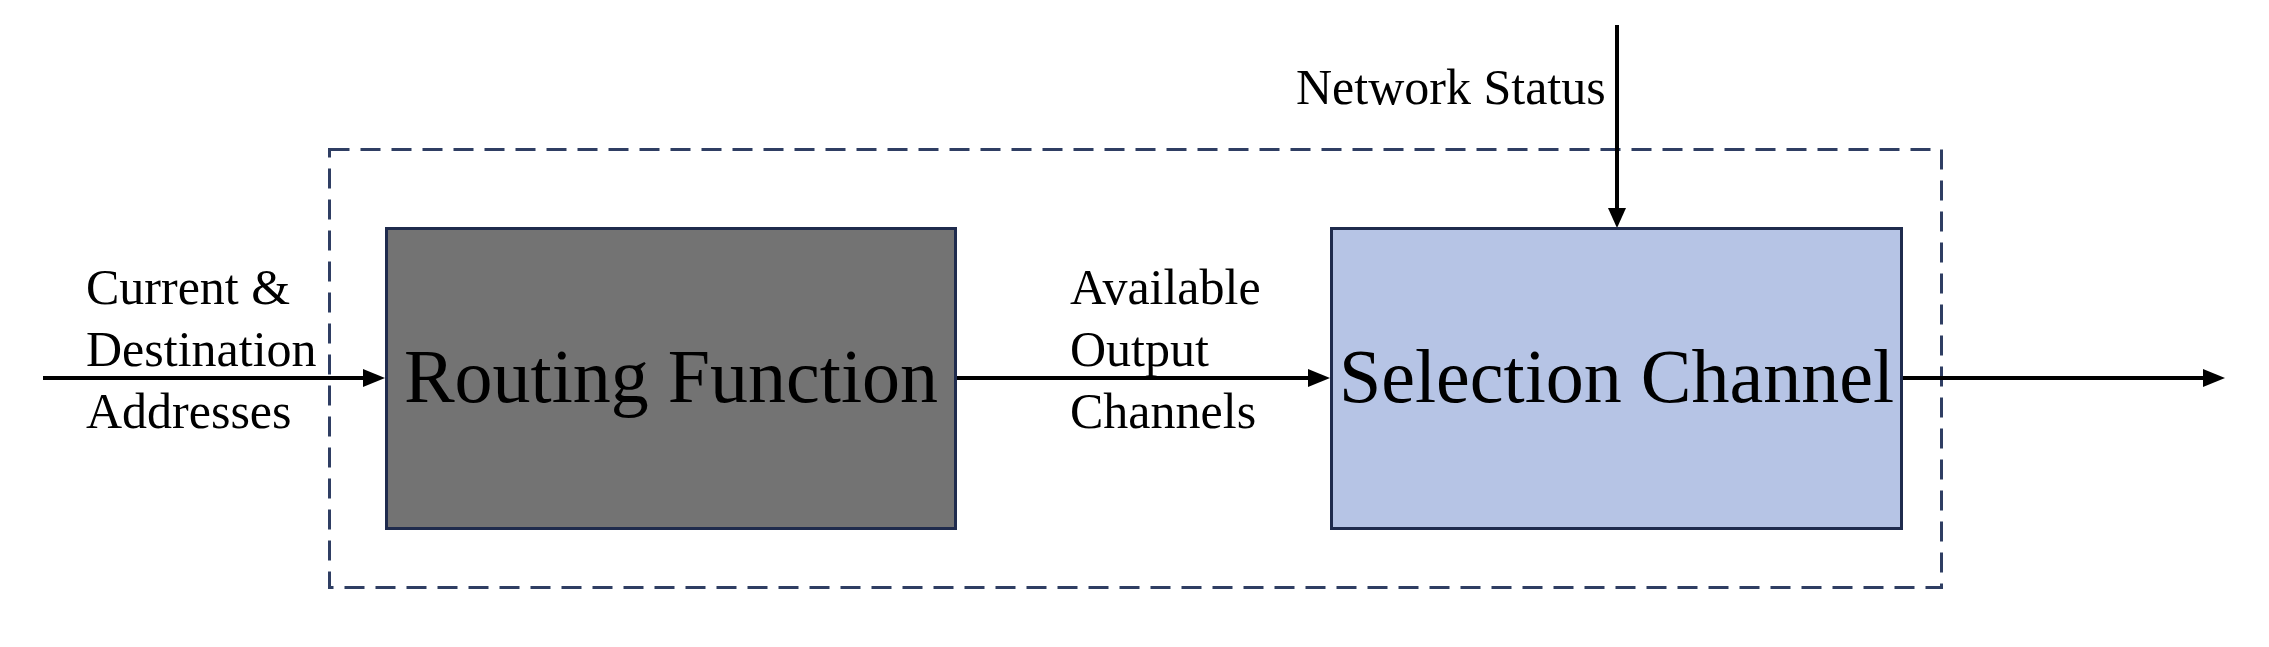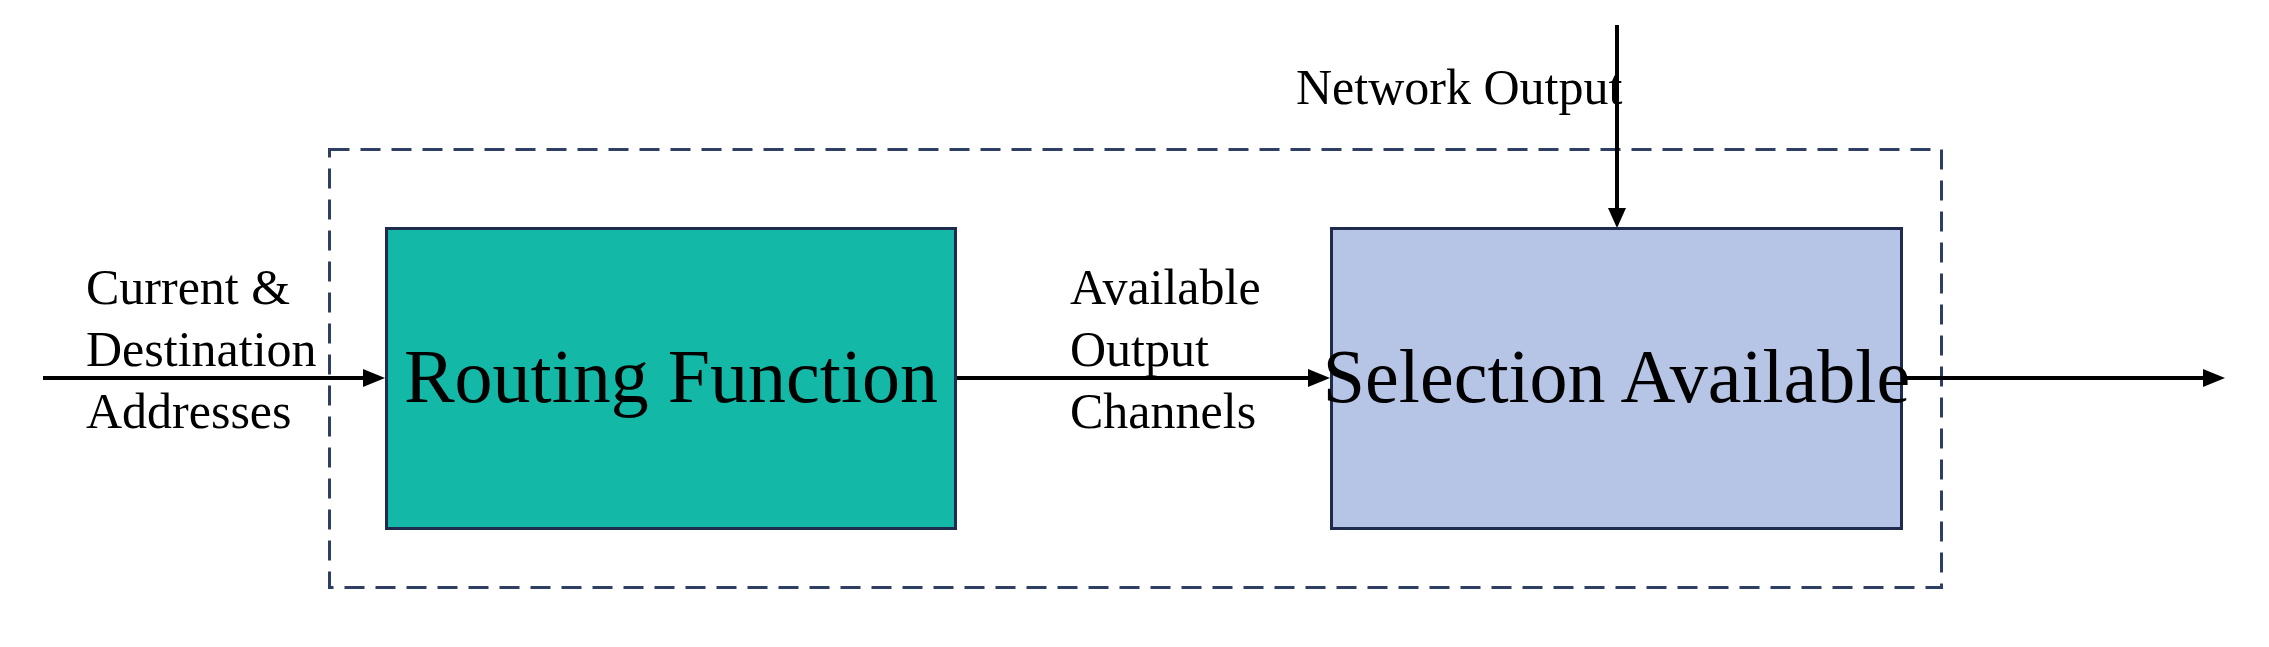--- a/index.html
+++ b/index.html
@@ -102,32 +102,32 @@
   <div>
     <div class="hline" style="left: 1903px; width: 300px; background-color: rgb(0, 0, 0);"></div>
     <div class="head-right" style="left: 2203px; border-left-color: rgb(0, 0, 0);"></div>
   </div>
 
   <div>
     <div class="vline" style="left: 1615px; top: 25px; height: 185px; background-color: rgb(0, 0, 0);"></div>
     <div class="head-down" style="left: 1608px; top: 208px; border-top-color: rgb(0, 0, 0);"></div>
   </div>
 
-  <div class="block" id="routing-box" style="background-color: #14b8a6; border-color: rgb(31, 43, 77);">
+  <div class="block" id="routing-box" style="background-color: #737373; border-color: rgb(31, 43, 77);">
     <span class="block-title">Routing Function</span>
   </div>
 
   <div class="block" id="selection-box" style="background-color: rgb(182, 196, 229); border-color: rgb(31, 43, 77);">
-    <span class="block-title">Selection Available</span>
+    <span class="block-title">Selection Channel</span>
   </div>
 
   <div class="flow-label" id="label-input">Current &amp;
 Destination
 Addresses</div>
 
   <div class="flow-label" id="label-between">Available
 Output
 Channels</div>
 
-  <div class="flow-label" id="label-network">Network Output</div>
+  <div class="flow-label" id="label-network">Network Status</div>
 
 
 </div>
 
 </body></html>

